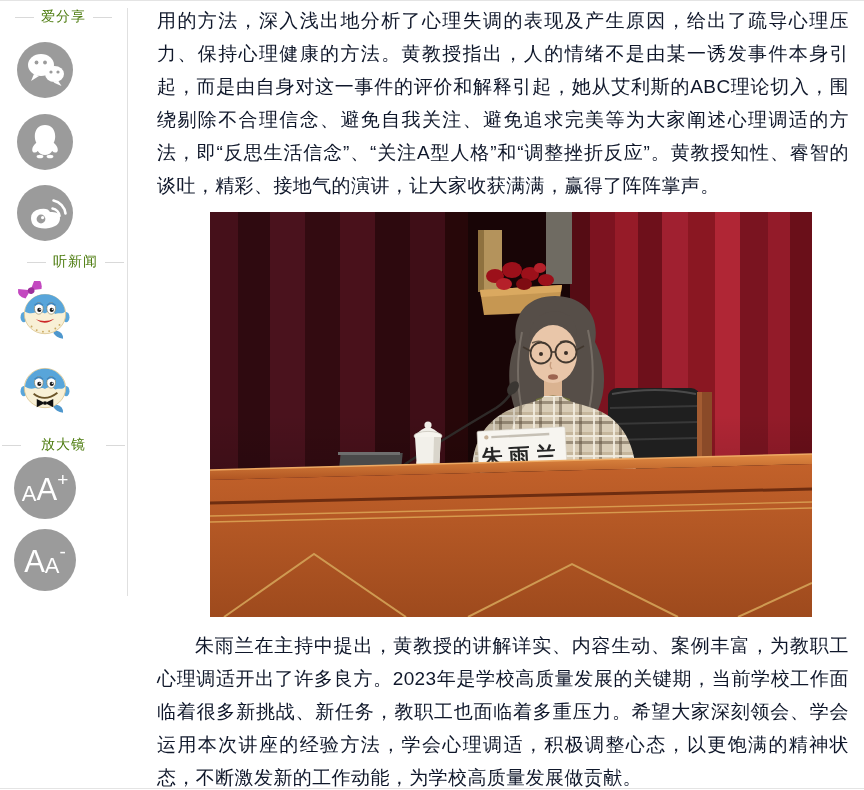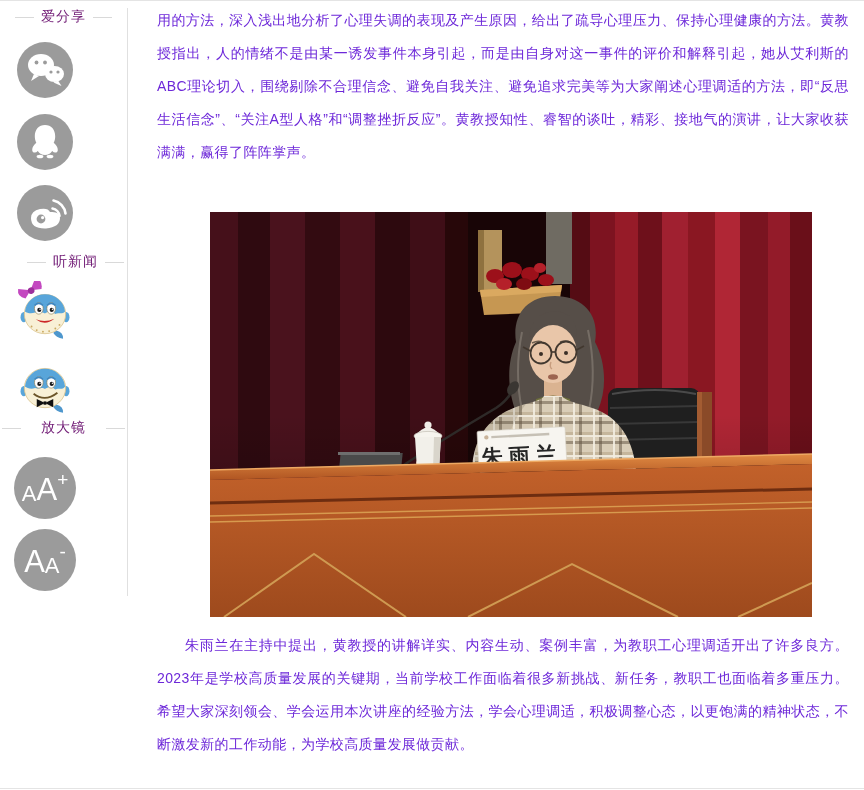--- a/index.html
+++ b/index.html
@@ -5,34 +5,34 @@
   html,body{margin:0;padding:0;background:#fff;}
   .page{position:relative;width:864px;height:790px;background:#ffffff;overflow:hidden;
         font-family:"Liberation Sans","DejaVu Sans",sans-serif;}
   .hline{position:absolute;left:0;width:864px;height:1px;background:#e4e4e4;}
   .hline.top{top:0;}
   .hline.bottom{top:788px;}
 
   
   .sidebar{position:absolute;left:0;top:8px;width:127px;height:588px;border-right:1px solid #e0e0e0;}
   .side-head{position:absolute;left:0;width:127px;height:18px;display:flex;align-items:center;
-             justify-content:center;gap:7px;color:#701a75;font-size:14px;letter-spacing:1px;}
+             justify-content:center;gap:7px;color:#4d7c0f;font-size:14px;letter-spacing:1px;}
   .side-head .dash{flex:0 0 19px;height:1px;background:#d9d9d9;}
   .circle-btn{position:absolute;left:17px;width:56px;height:56px;border-radius:50%;
               background:#9b9b9b;display:flex;align-items:center;justify-content:center;cursor:pointer;}
   .fish-btn{position:absolute;left:14px;width:62px;height:62px;cursor:pointer;}
   .aa-btn{position:absolute;left:14px;width:62px;height:62px;border-radius:50%;background:#9b9b9b;
           color:#fff;display:flex;align-items:flex-end;justify-content:center;cursor:pointer;
           padding-bottom:14px;box-sizing:border-box;line-height:1;}
   .aa-btn .a-sm{font-size:22px;font-weight:400;}
   .aa-btn .a-lg{font-size:31px;font-weight:400;}
   .aa-btn .sign{font-size:19px;position:relative;top:-16px;}
 
   
-  .para{position:absolute;left:157px;width:692px;margin:0;color:#6d28d9;font-size:14px;
+  .para{position:absolute;left:157px;width:692px;margin:0;color:#0f172a;font-size:19px;
         line-height:33px;text-align:justify;letter-spacing:0.4px;}
   .para1{top:4px;}
   .para2{top:629px;text-indent:2em;}
   .photo{position:absolute;left:210px;top:212px;width:602px;height:405px;}
   .photo svg{display:block;}
 </style>
 </head>
 <body>
 
 <div class="page">
@@ -132,21 +132,21 @@
         <circle cx="37.2" cy="27.3" r="0.7" fill="#fff"></circle>
         <path d="M19,37.5 q11,8.5 23,-1" stroke="#6b5428" stroke-width="1.8" fill="none"></path>
         <g fill="#101010">
           <path d="M22,42.5 L30,46.5 L22,50.5 Z"></path>
           <path d="M38,42.5 L30,46.5 L38,50.5 Z"></path>
           <rect x="28.6" y="44.9" width="2.8" height="3.2"></rect>
         </g>
       </svg>
     </div>
 
-    <div class="side-head" style="top:411px;gap:20px;">
+    <div class="side-head" style="top:428px;gap:20px;">
       <span class="dash"></span>
       <span>放大镜</span>
       <span class="dash"></span>
     </div>
 
     <div class="aa-btn" style="top:449px;">
       <span class="a-sm">A</span>
         <span class="a-lg">A</span>
         <span class="sign">+</span>
     </div>

